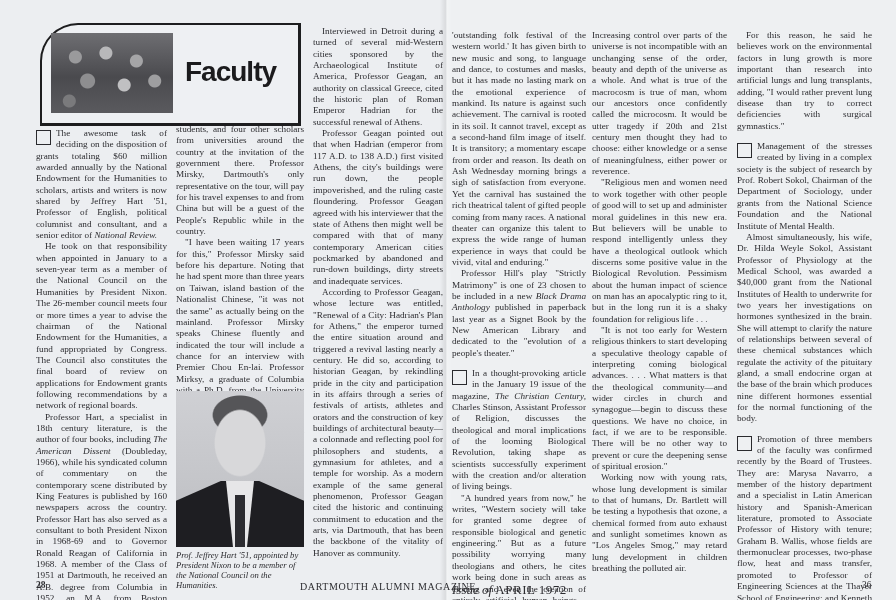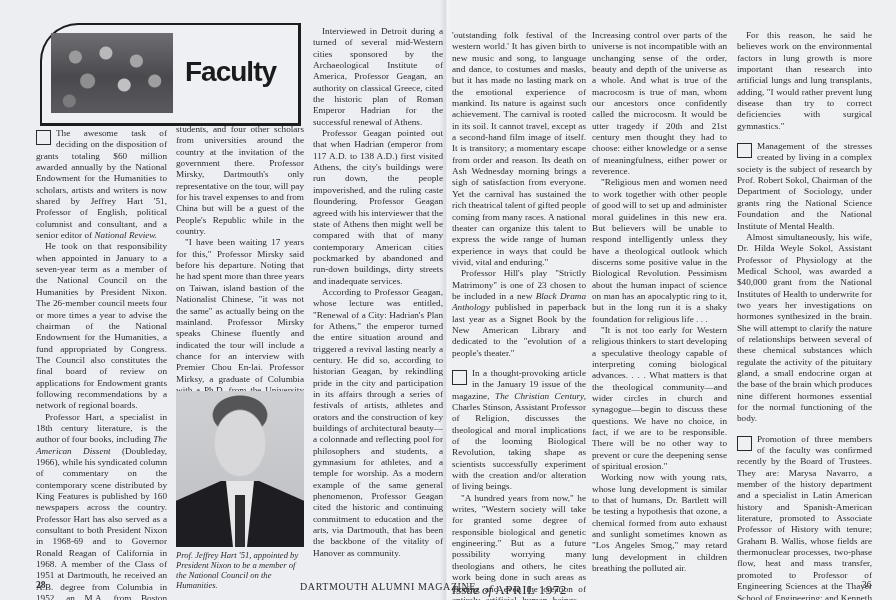--- a/index.html
+++ b/index.html
@@ -126,21 +126,21 @@
 <div class="col" style="left:592px; top:30px; width:135px;">
   <p class="lead">Increasing control over parts of the universe is not incompatible with an unchanging sense of the order, beauty and depth of the universe as a whole. And what is true of the macrocosm is true of man, whom our ancestors once confidently called the microcosm. It would be utter tragedy if 20th and 21st century men thought they had to choose: either knowledge or a sense of meaningfulness, either power or reverence.</p>
   <p>"Religious men and women need to work together with other people of good will to set up and administer moral guidelines in this new era. But believers will be unable to respond intelligently unless they have a theological outlook which discerns some positive value in the Biological Revolution. Pessimism about the human impact of science on man has an apocalyptic ring to it, but in the long run it is a shaky foundation for religious life . . .</p>
   <p>"It is not too early for Western religious thinkers to start developing a speculative theology capable of interpreting coming biological advances. . . . What matters is that the theological community—and wider circles in church and synagogue—begin to discuss these questions. We have no choice, in fact, if we are to be responsible. There will be no other way to prevent or cure the deepening sense of spiritual erosion."</p>
   <p>Working now with young rats, whose lung development is similar to that of humans, Dr. Bartlett will be testing a hypothesis that ozone, a chemical formed from auto exhaust and sunlight sometimes known as "Los Angeles Smog," may retard lung development in children breathing the polluted air.</p>
 
 </div>
 
 <div class="col" style="left:737px; top:30px; width:135px;">
   <p>For this reason, he said he believes work on the environmental factors in lung growth is more important than research into artificial lungs and lung transplants, adding, "I would rather prevent lung disease than try to correct deficiencies with surgical gymnastics."</p>
-  <p class="lead gap"><span class="box"></span><span>Management of the stresses created by living in a complex society is the subject of research by Prof. Robert Sokol, Chairman of the Department of Sociology, under grants ring the National Science Foundation and the National Institute of Mental Health.</span></p>
+  <p class="lead gap"><span class="box"></span><span>Management of the stresses created by living in a complex society is the subject of research by Prof. Robert Sokol, Chairman of the Department of Sociology, under grants from the National Science Foundation and the National Institute of Mental Health.</span></p>
   <p>Almost simultaneously, his wife, Dr. Hilda Weyle Sokol, Assistant Professor of Physiology at the Medical School, was awarded a $40,000 grant from the National Institutes of Health to underwrite for two years her investigations on hormones synthesized in the brain. She will attempt to clarify the nature of relationships between several of these chemical substances which regulate the activity of the pituitary gland, a small endocrine organ at the base of the brain which produces nine different hormones essential for the normal functioning of the body.</p>
   <p class="lead gap"><span class="box"></span><span>Promotion of three members of the faculty was confirmed recently by the Board of Trustees. They are: Marysa Navarro, a member of the history department and a specialist in Latin American history and Spanish-American literature, promoted to Associate Professor of History with tenure; Graham B. Wallis, whose fields are thermonuclear processes, two-phase flow, heat and mass transfer, promoted to Professor of Engineering Sciences at the Thayer School of Engineering; and Kenneth E. Shewmaker, editor of the diplomatic papers of Daniel Webster, promoted to Associate Professor of History with tenure.</span></p>
 
 </div>
 
 <div class="folio-left">28</div>
 <div class="footer-mag">DARTMOUTH ALUMNI MAGAZINE</div>
 <div class="footer-issue">
   <span>Issue of</span>
   <span class="sc">APRIL</span>

